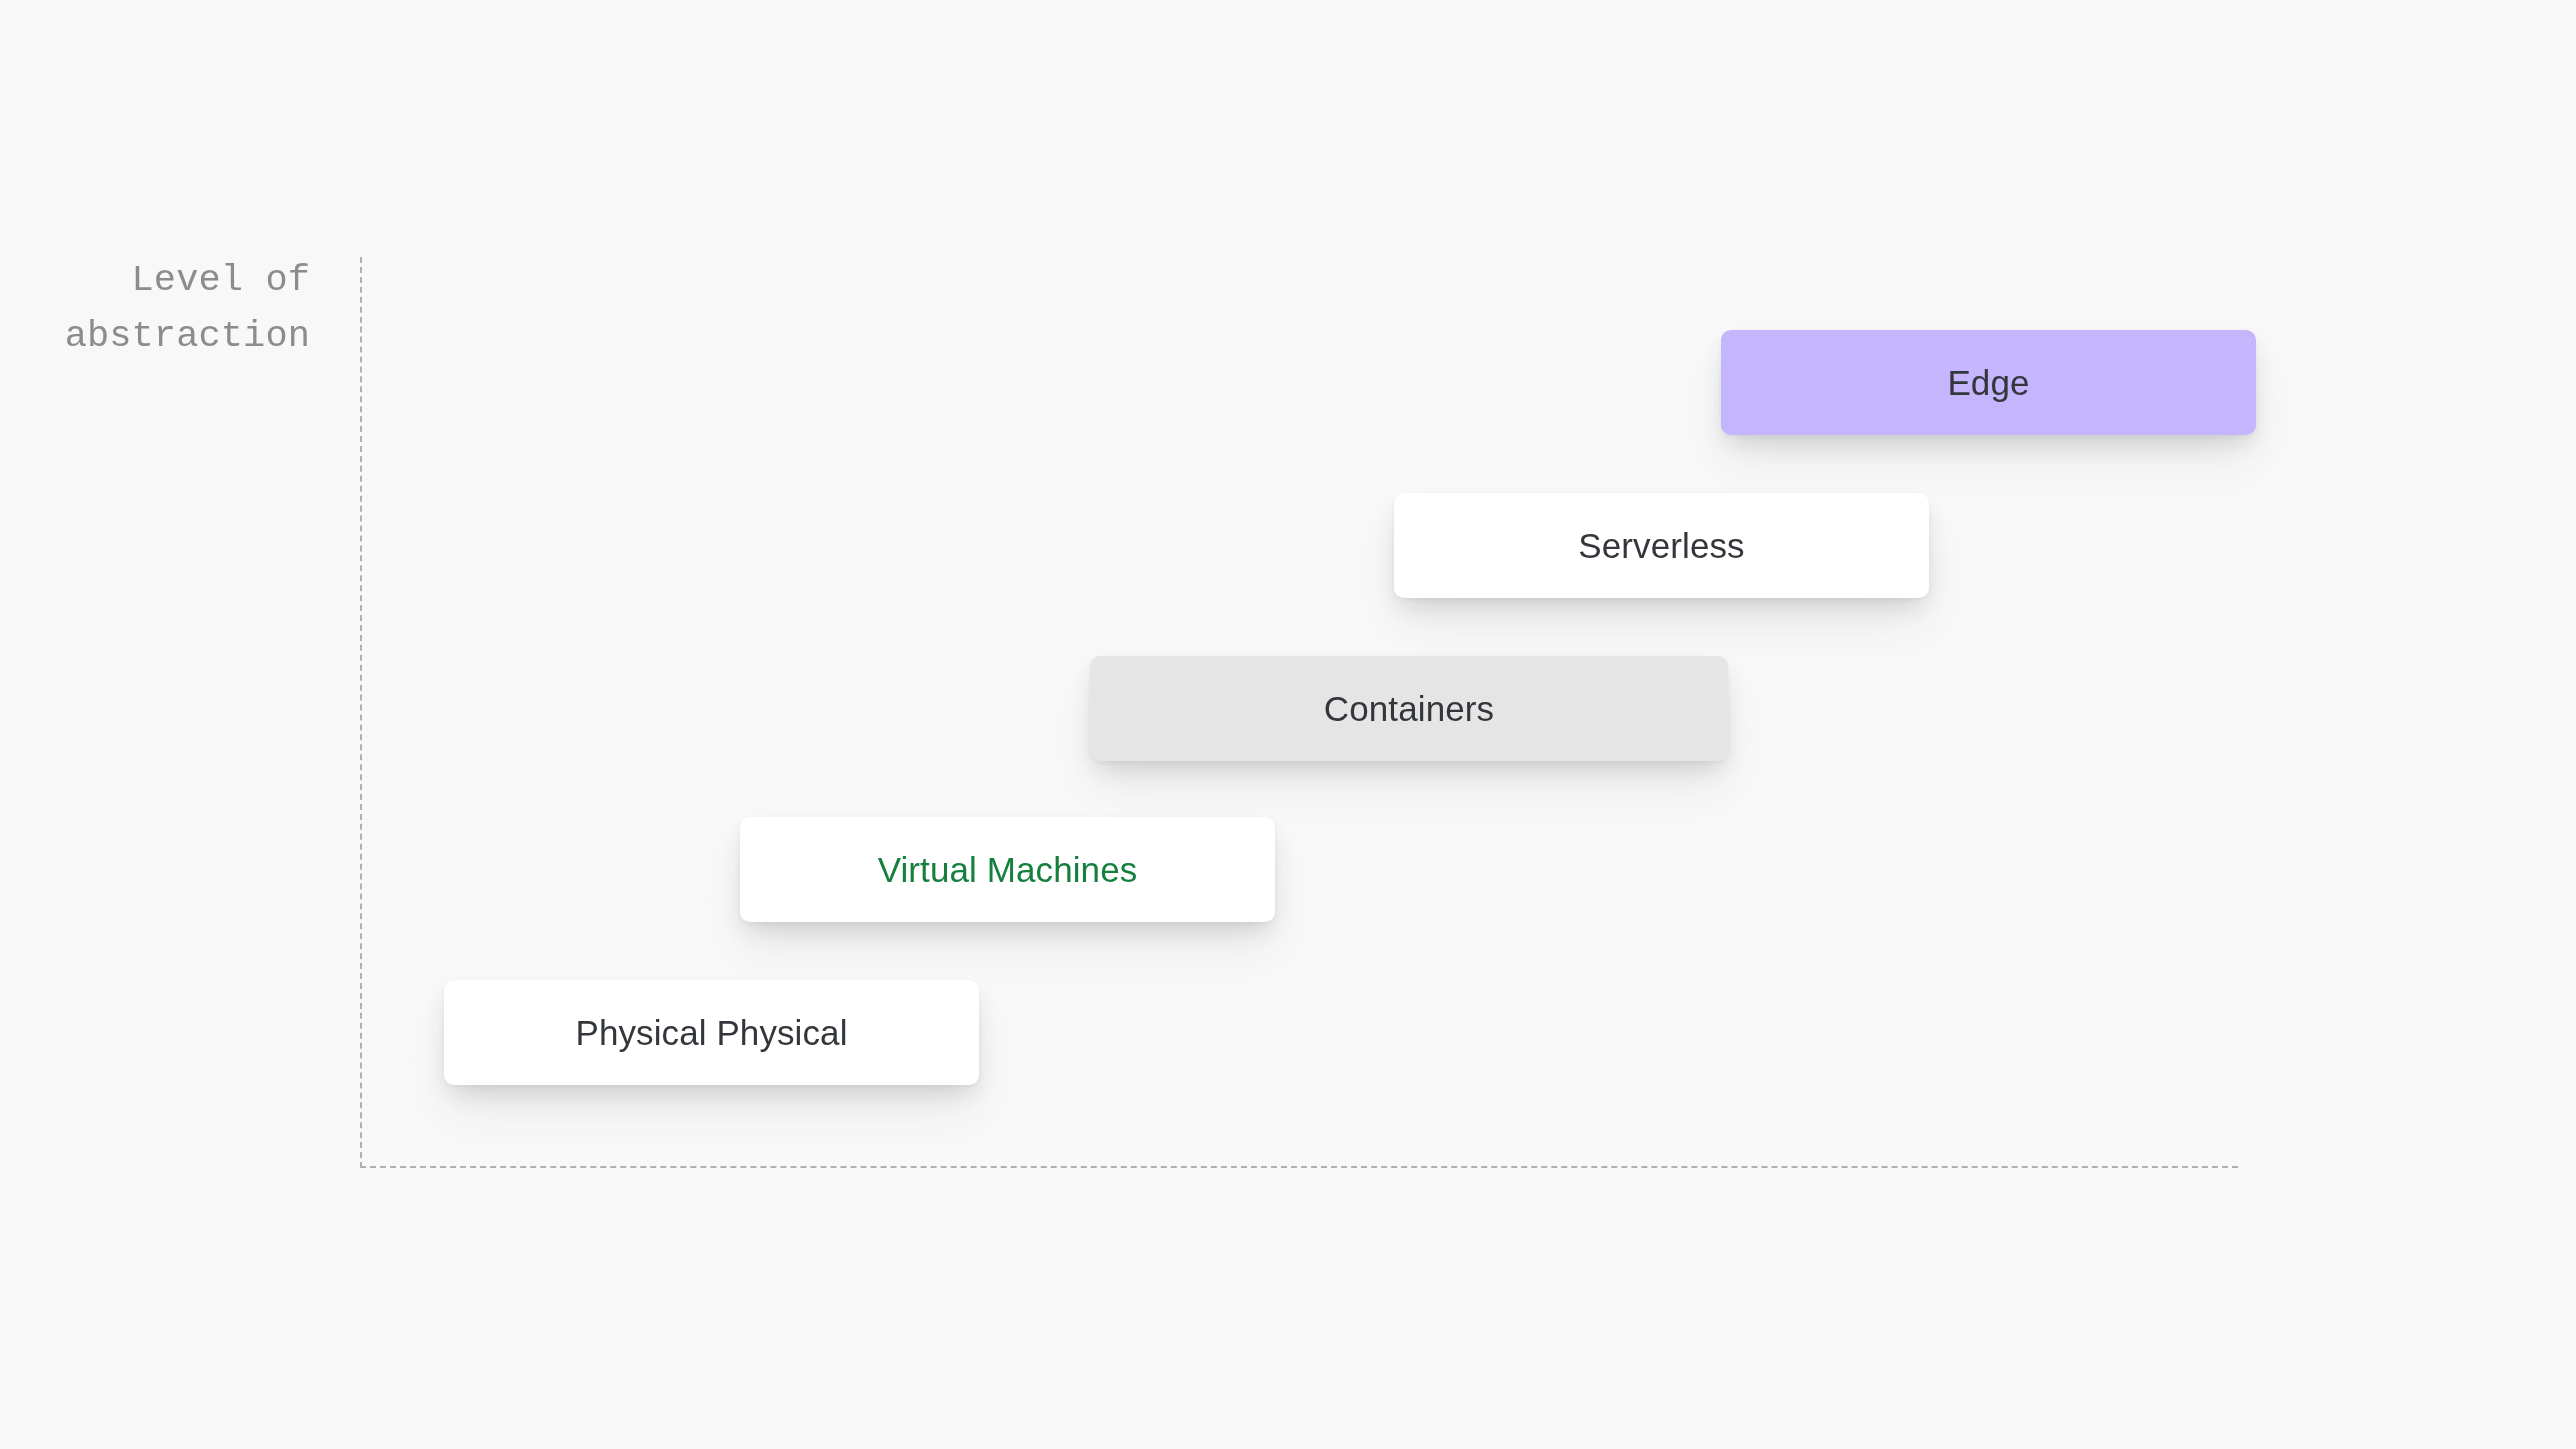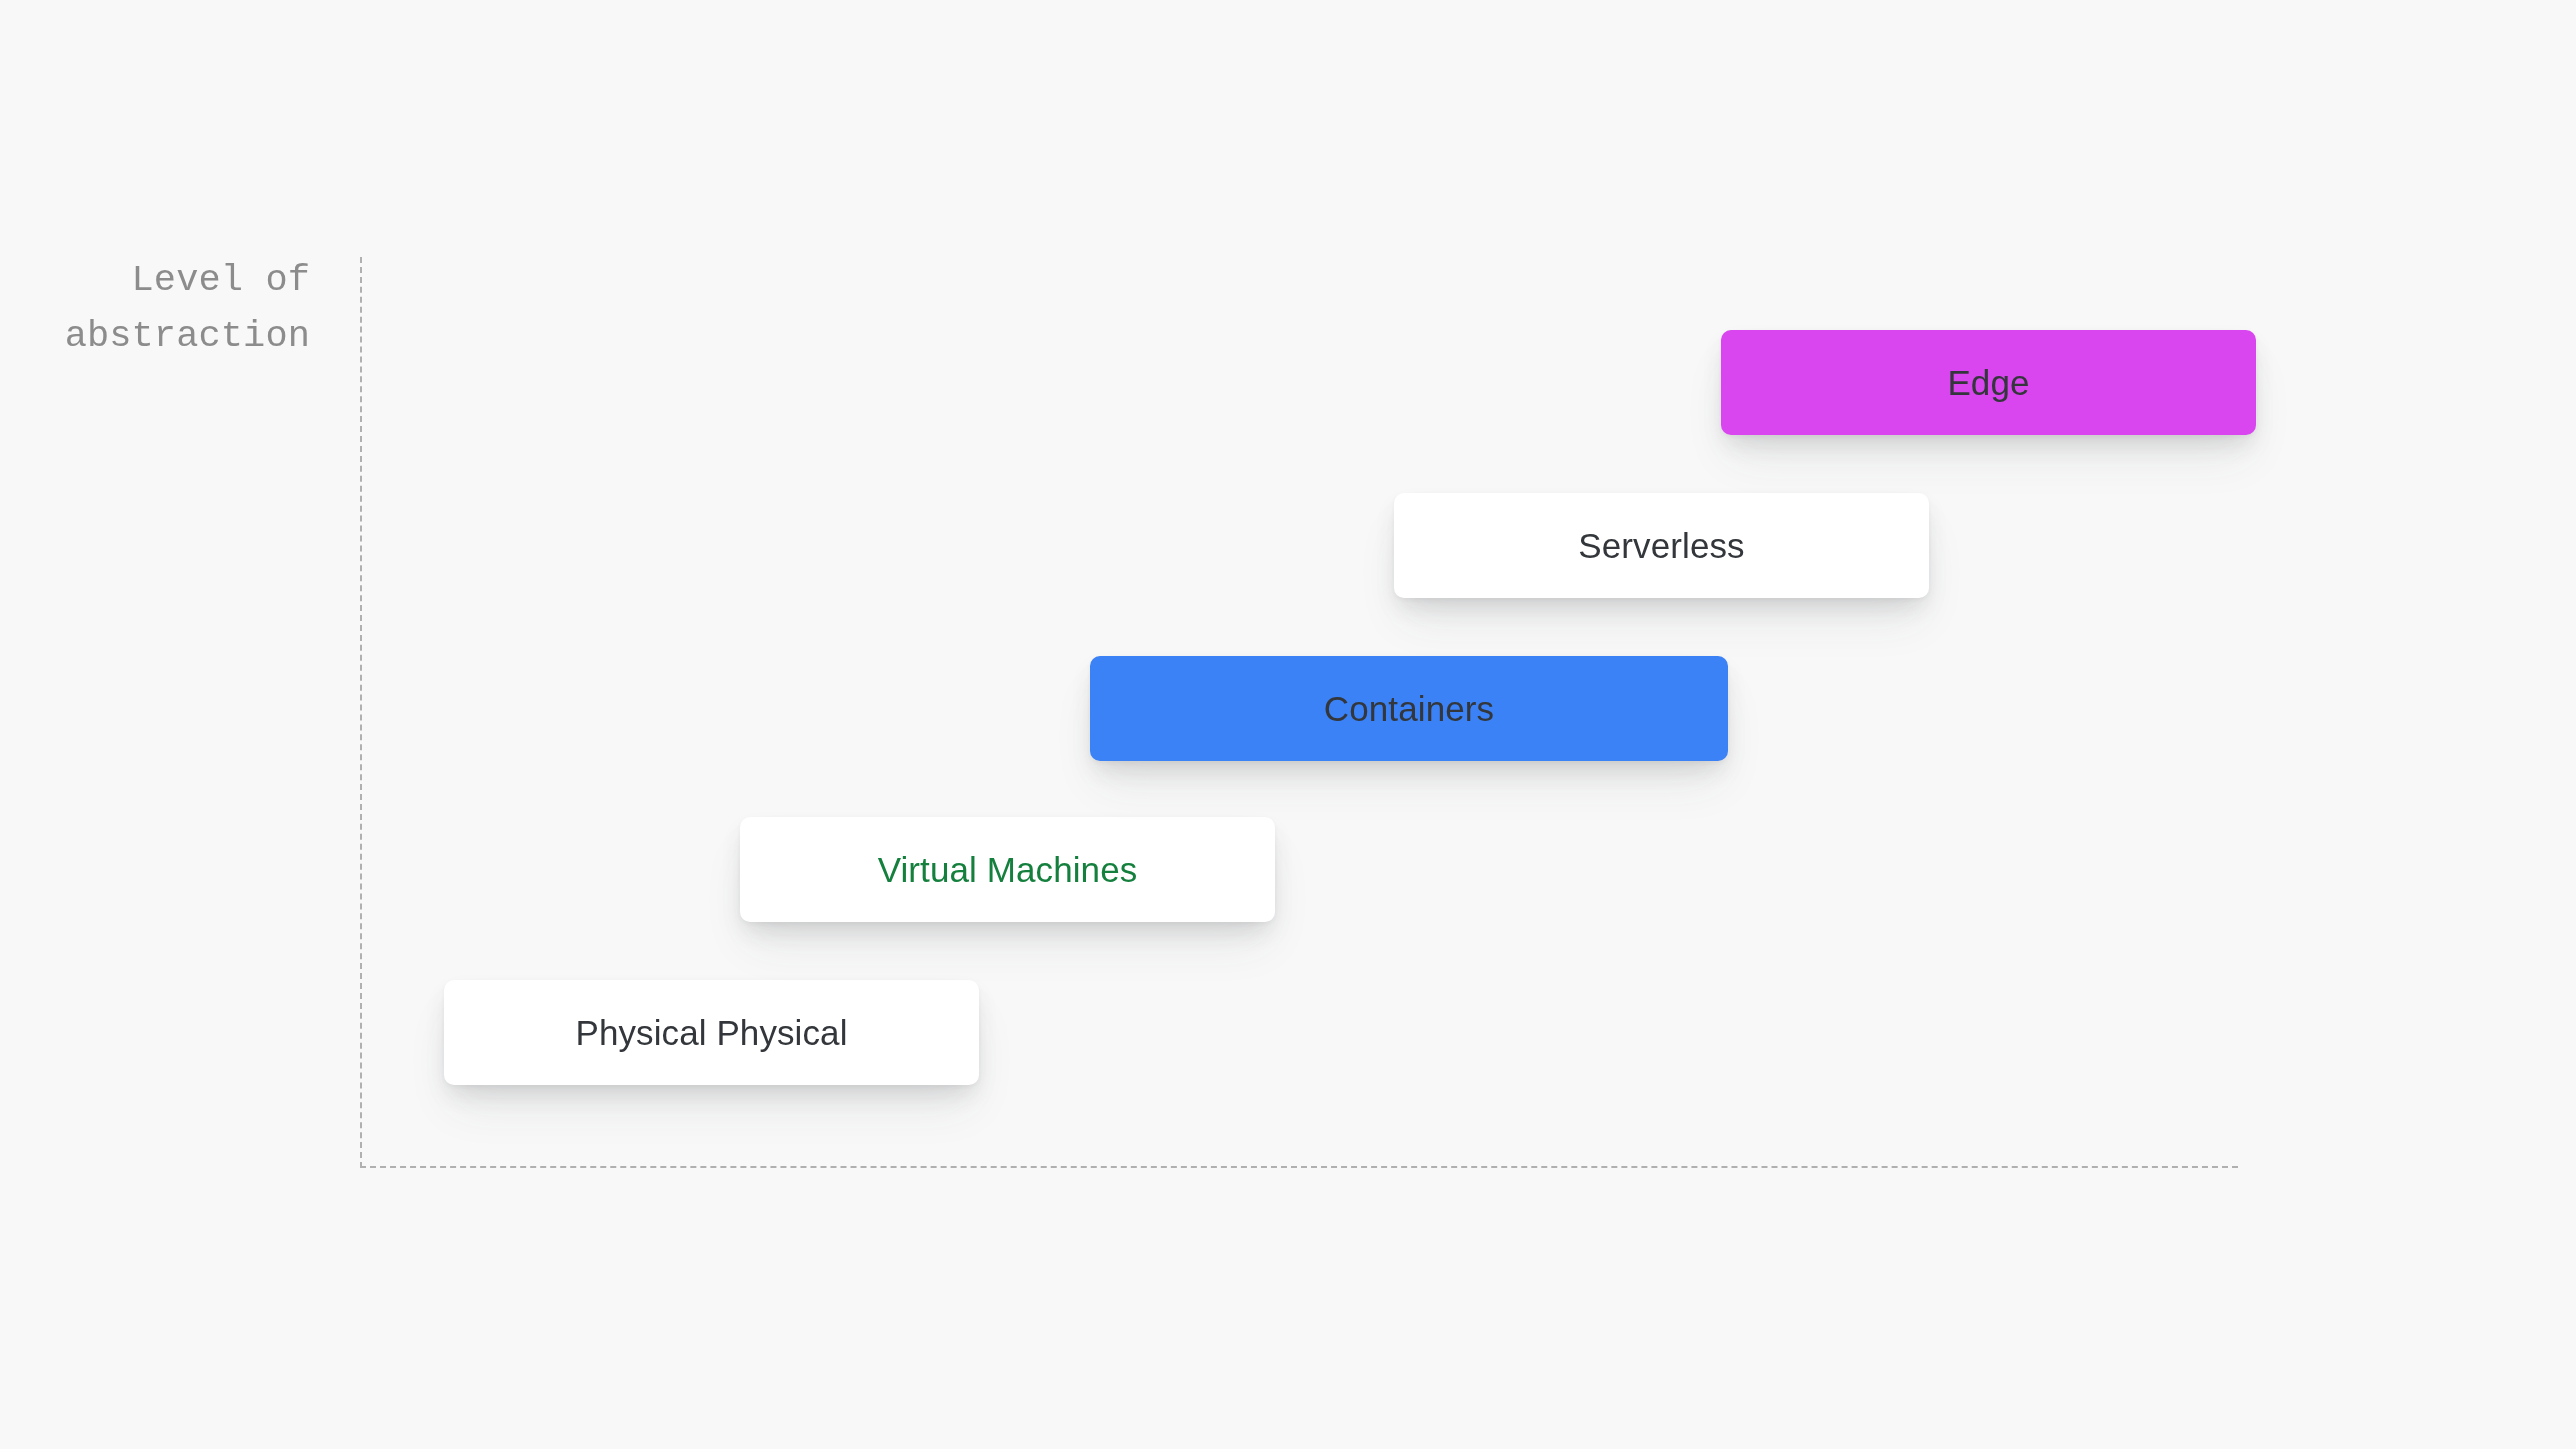--- a/index.html
+++ b/index.html
@@ -101,26 +101,26 @@
 
 
   <div class="stair-card" style="left: 444px; top: 980px; width: 535px; height: 105px; background: rgb(255, 255, 255);">
     <span class="stair-card-label" style="color: rgb(51, 54, 58);">Physical Physical</span>
   </div>
 
   <div class="stair-card" style="left: 740px; top: 817px; width: 535px; height: 105px; background: rgb(255, 255, 255);">
     <span class="stair-card-label" style="color: #15803d;">Virtual Machines</span>
   </div>
 
-  <div class="stair-card" style="left: 1090px; top: 656px; width: 638px; height: 105px; background: #3b82f6;">
+  <div class="stair-card" style="left: 1090px; top: 656px; width: 638px; height: 105px; background: #e5e5e5;">
     <span class="stair-card-label" style="color: rgb(51, 54, 58);">Containers</span>
   </div>
 
   <div class="stair-card" style="left: 1394px; top: 493px; width: 535px; height: 105px; background: rgb(255, 255, 255);">
     <span class="stair-card-label" style="color: rgb(51, 54, 58);">Serverless</span>
   </div>
 
-  <div class="stair-card" style="left: 1721px; top: 330px; width: 535px; height: 105px; background: #d946ef;">
+  <div class="stair-card" style="left: 1721px; top: 330px; width: 535px; height: 105px; background: #c4b5fd;">
     <span class="stair-card-label" style="color: rgb(51, 54, 58);">Edge</span>
   </div>
 
 </div>
 
 
 </body></html>

